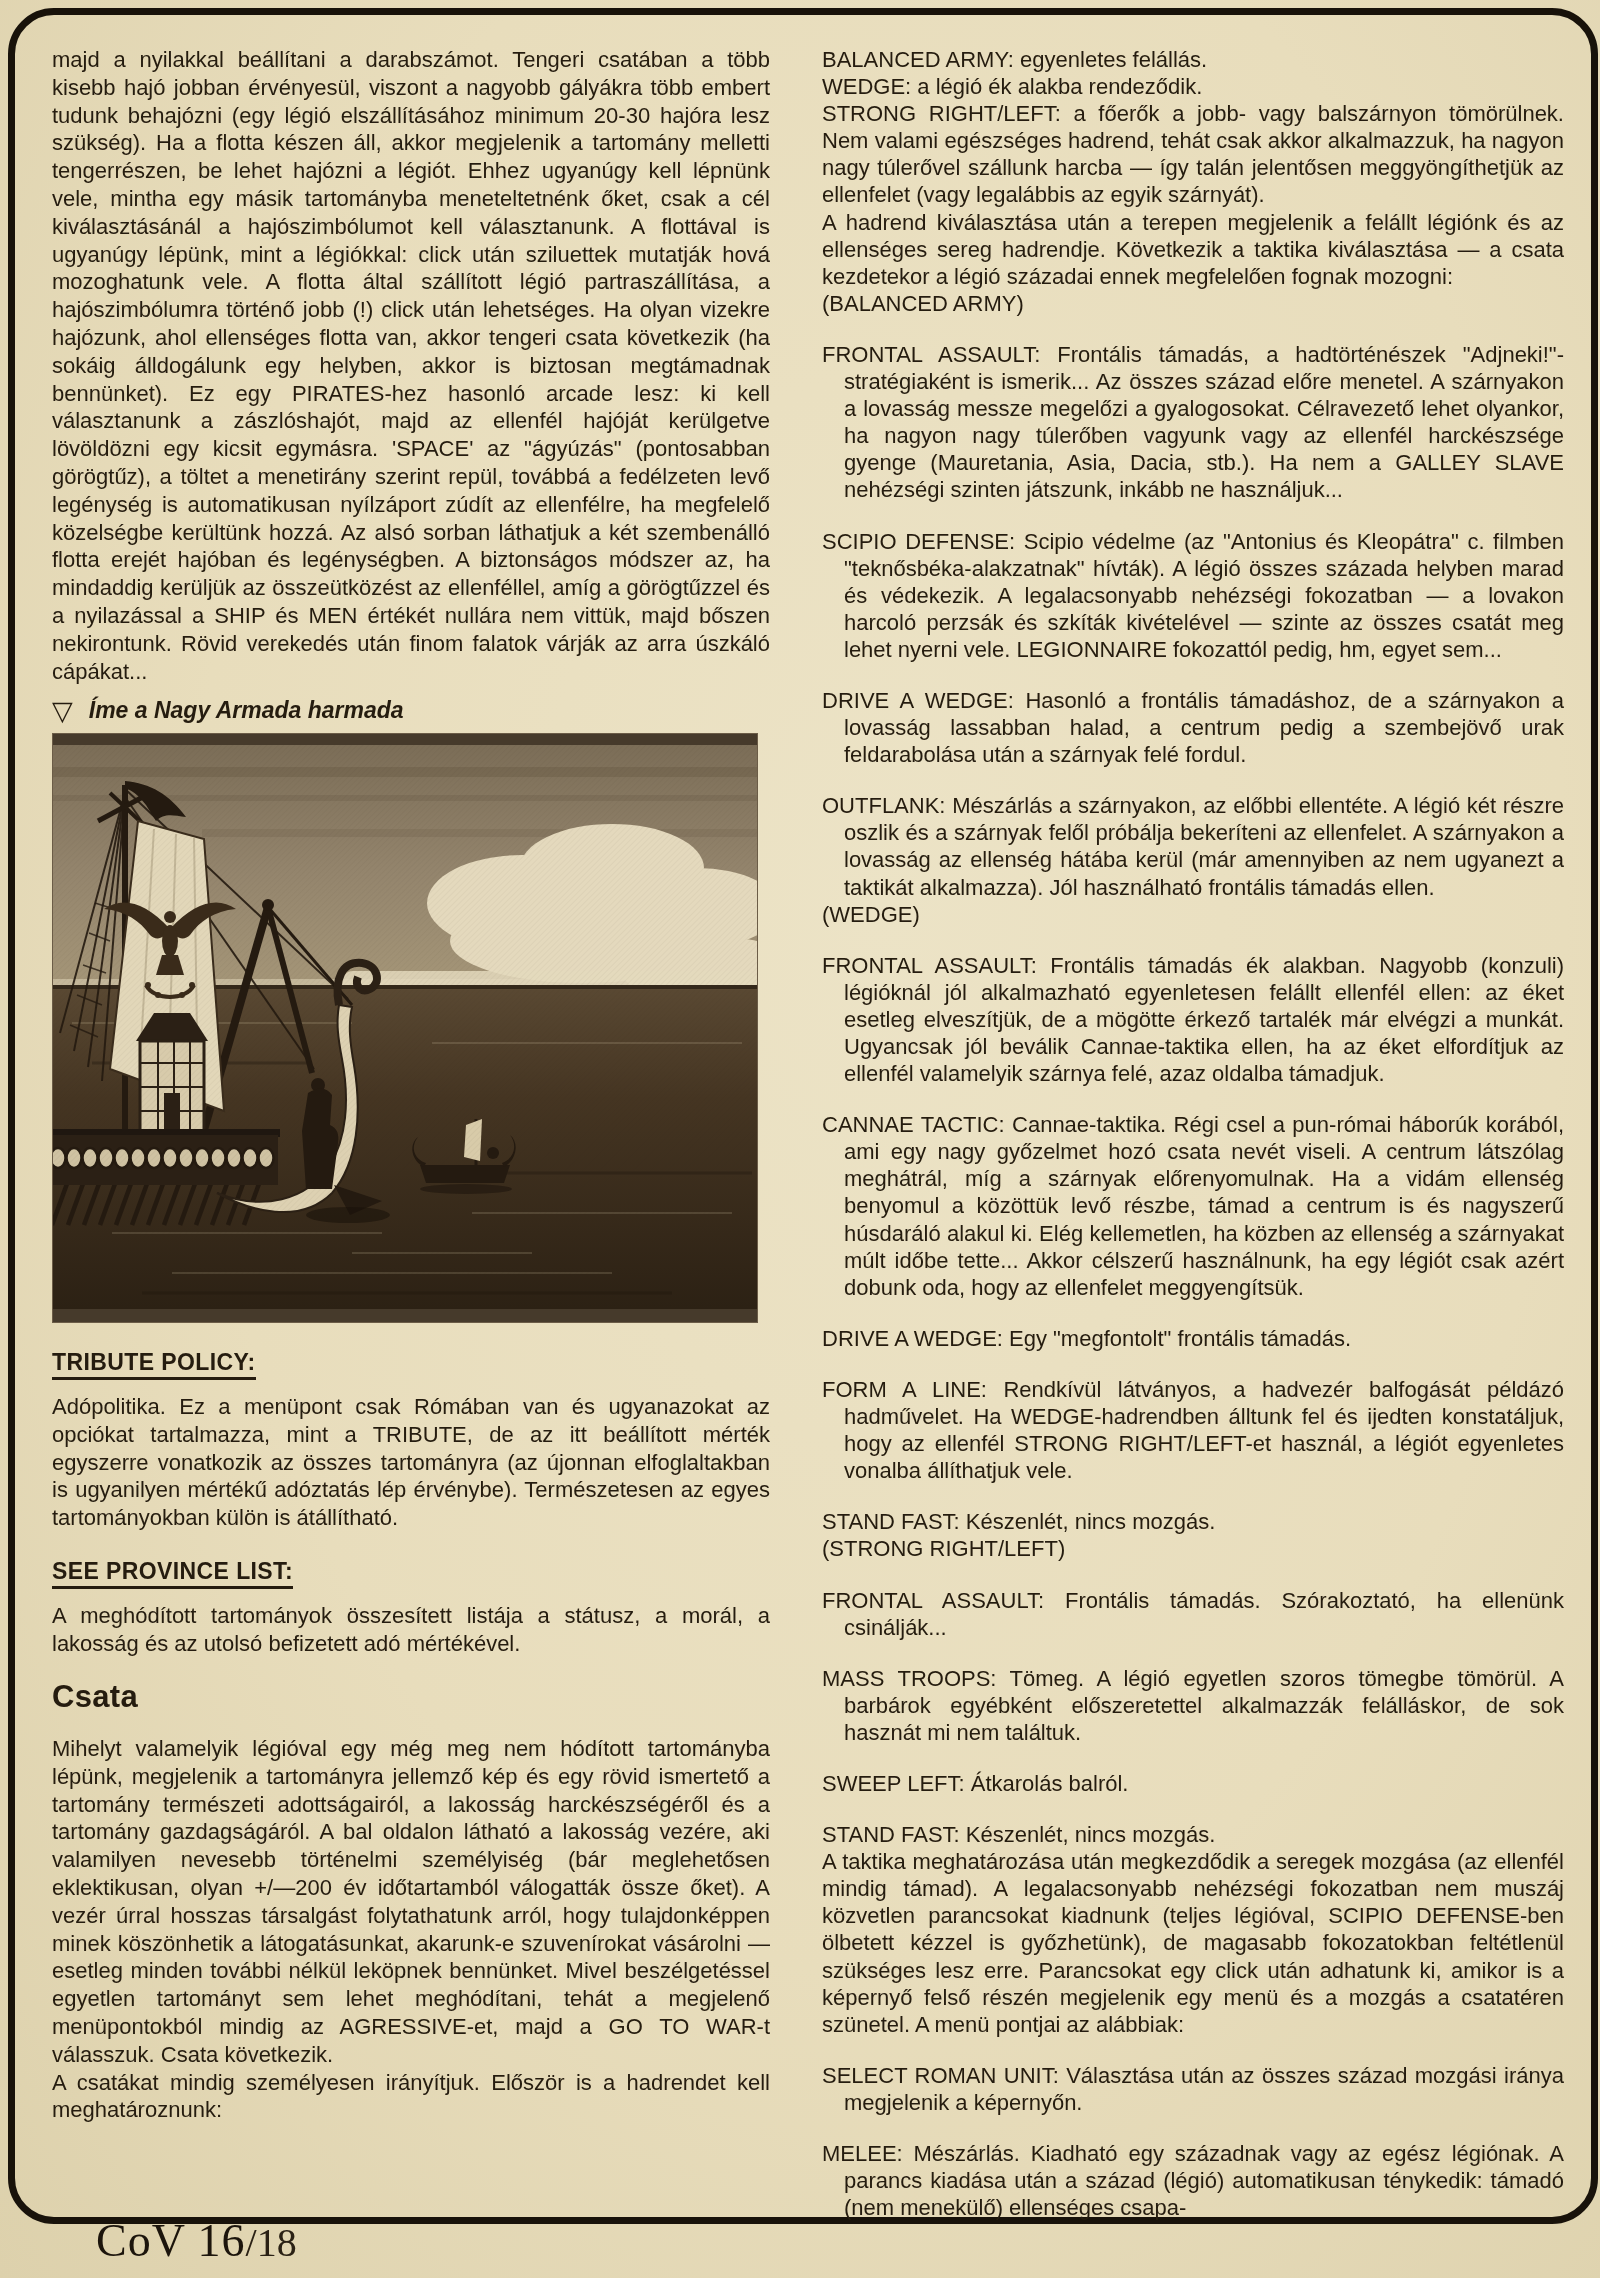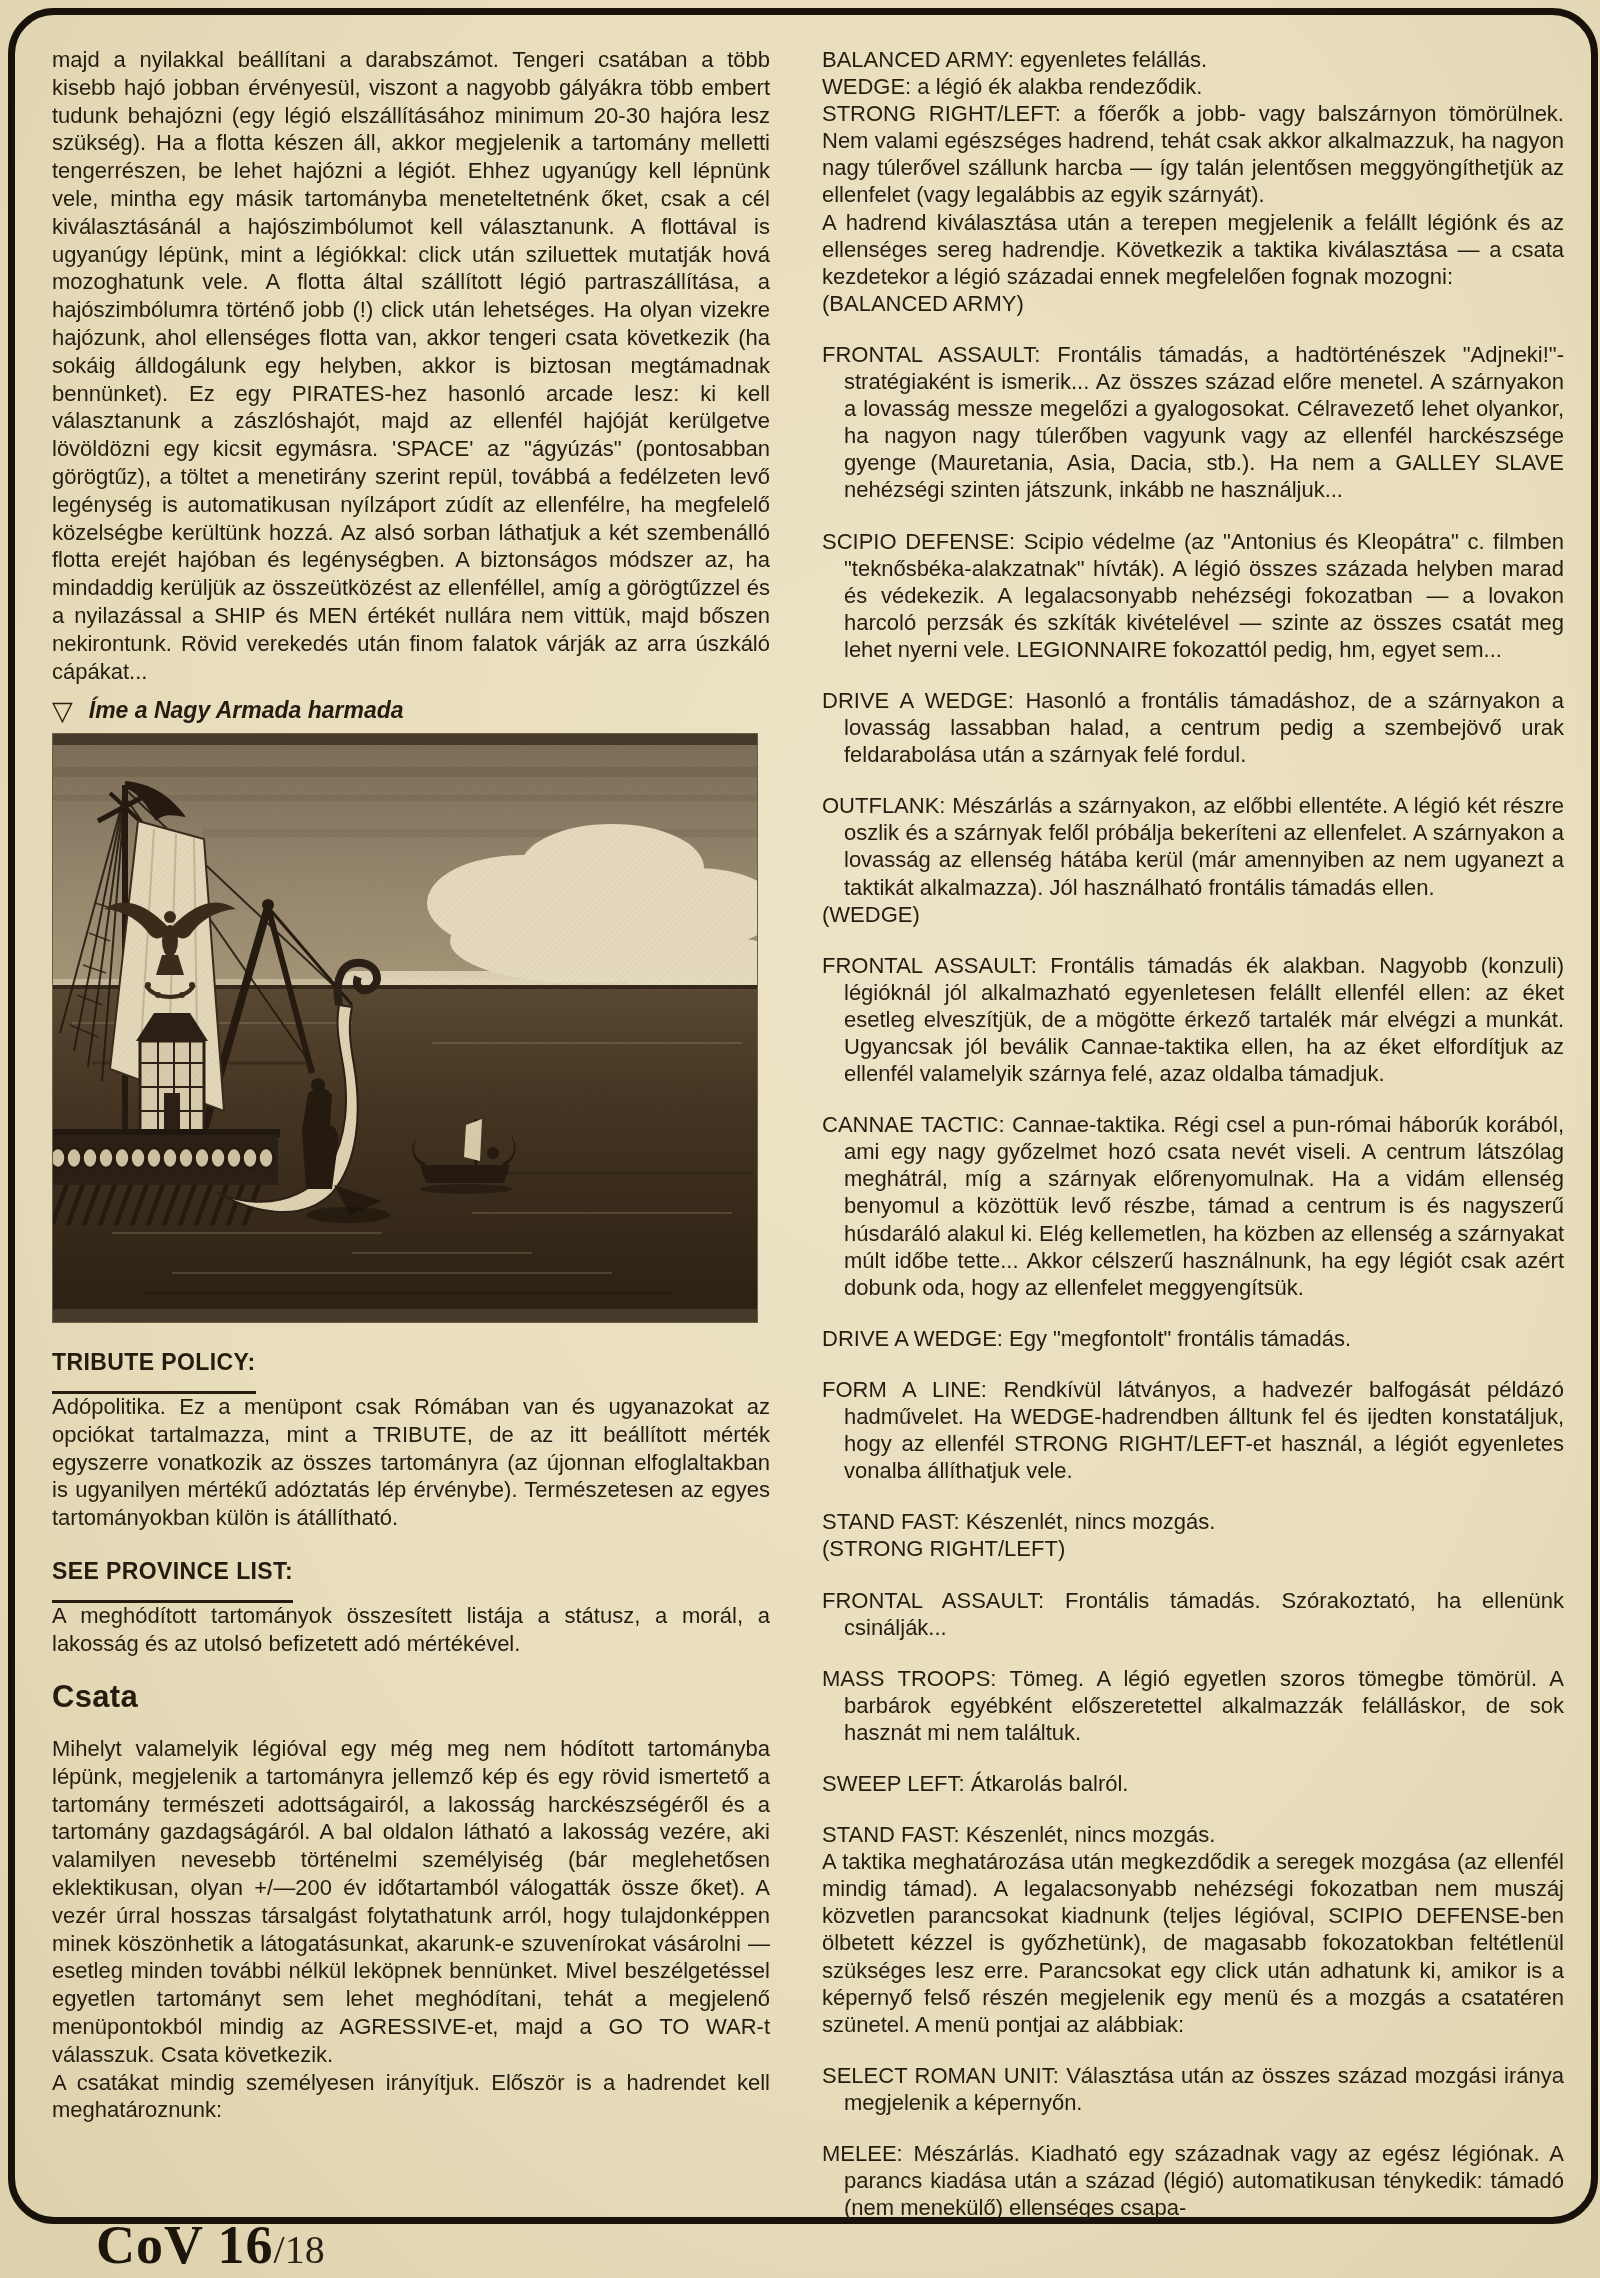--- a/index.html
+++ b/index.html
@@ -20,24 +20,24 @@
   .col-right { left:822px; width:742px; line-height:27.1px; }
   .col p { margin:0; }
   p.entry { text-align:justify; }
   p.entry.hang { padding-left:22px; text-indent:-22px;margin-top:24px; }
   .caption { margin-top:12px; display:flex; align-items:center; gap:16px;
              font-size:23px; font-weight:700; font-style:italic; }
   .tri { font-style:normal; font-weight:400; font-size:27px; line-height:1; }
   .figure { margin-top:8px; width:706px; height:590px; }
   .figure svg { display:block; }
   .subhead { font-size:23px; font-weight:700; margin:26px 0 16px; letter-spacing:0.4px; }
-  .subhead span { border-bottom:3px solid #251c0f; padding-bottom:16px; }
+  .subhead span { border-bottom:3px solid #251c0f; padding-bottom:2px; }
   .bighead { font-size:31px; font-weight:700; margin:26px 0 24px; letter-spacing:0.3px; }
   .footer { position:absolute; left:96px; top:2214px; white-space:nowrap; }
-  .cov { font-family:"Liberation Serif", serif; font-weight:700; font-size:54px; color:#1c150c; letter-spacing:1px; }
+  .cov { font-family:"Liberation Serif", serif; font-weight:400; font-size:46px; color:#1c150c; letter-spacing:1px; }
   .pgnum { font-family:"Liberation Serif", serif; font-weight:400; font-size:40px; color:#2a2114; }
 </style>
 </head>
 <body>
 
 <div>
   <div class="frame"></div>
 
   <div class="col col-left">
     <p>majd a nyilakkal beállítani a darabszámot. Tengeri csatában a több kisebb hajó jobban érvényesül, viszont a nagyobb gályákra több embert tudunk behajózni (egy légió elszállításához minimum 20-30 hajóra lesz szükség). Ha a flotta készen áll, akkor megjelenik a tartomány melletti tengerrészen, be lehet hajózni a légiót. Ehhez ugyanúgy kell lépnünk vele, mintha egy másik tartományba meneteltetnénk őket, csak a cél kiválasztásánál a hajószimbólumot kell választanunk. A flottával is ugyanúgy lépünk, mint a légiókkal: click után sziluettek mutatják hová mozoghatunk vele. A flotta által szállított légió partraszállítása, a hajószimbólumra történő jobb (!) click után lehetséges. Ha olyan vizekre hajózunk, ahol ellenséges flotta van, akkor tengeri csata következik (ha sokáig álldogálunk egy helyben, akkor is biztosan megtámadnak bennünket). Ez egy PIRATES-hez hasonló arcade lesz: ki kell választanunk a zászlóshajót, majd az ellenfél hajóját kerülgetve lövöldözni egy kicsit egymásra. 'SPACE' az "ágyúzás" (pontosabban görögtűz), a töltet a menetirány szerint repül, továbbá a fedélzeten levő legénység is automatikusan nyílzáport zúdít az ellenfélre, ha megfelelő közelségbe kerültünk hozzá. Az alsó sorban láthatjuk a két szembenálló flotta erejét hajóban és legénységben. A biztonságos módszer az, ha mindaddig kerüljük az összeütközést az ellenféllel, amíg a görögtűzzel és a nyilazással a SHIP és MEN értékét nullára nem vittük, majd bőszen nekirontunk. Rövid verekedés után finom falatok várják az arra úszkáló cápákat...</p>

